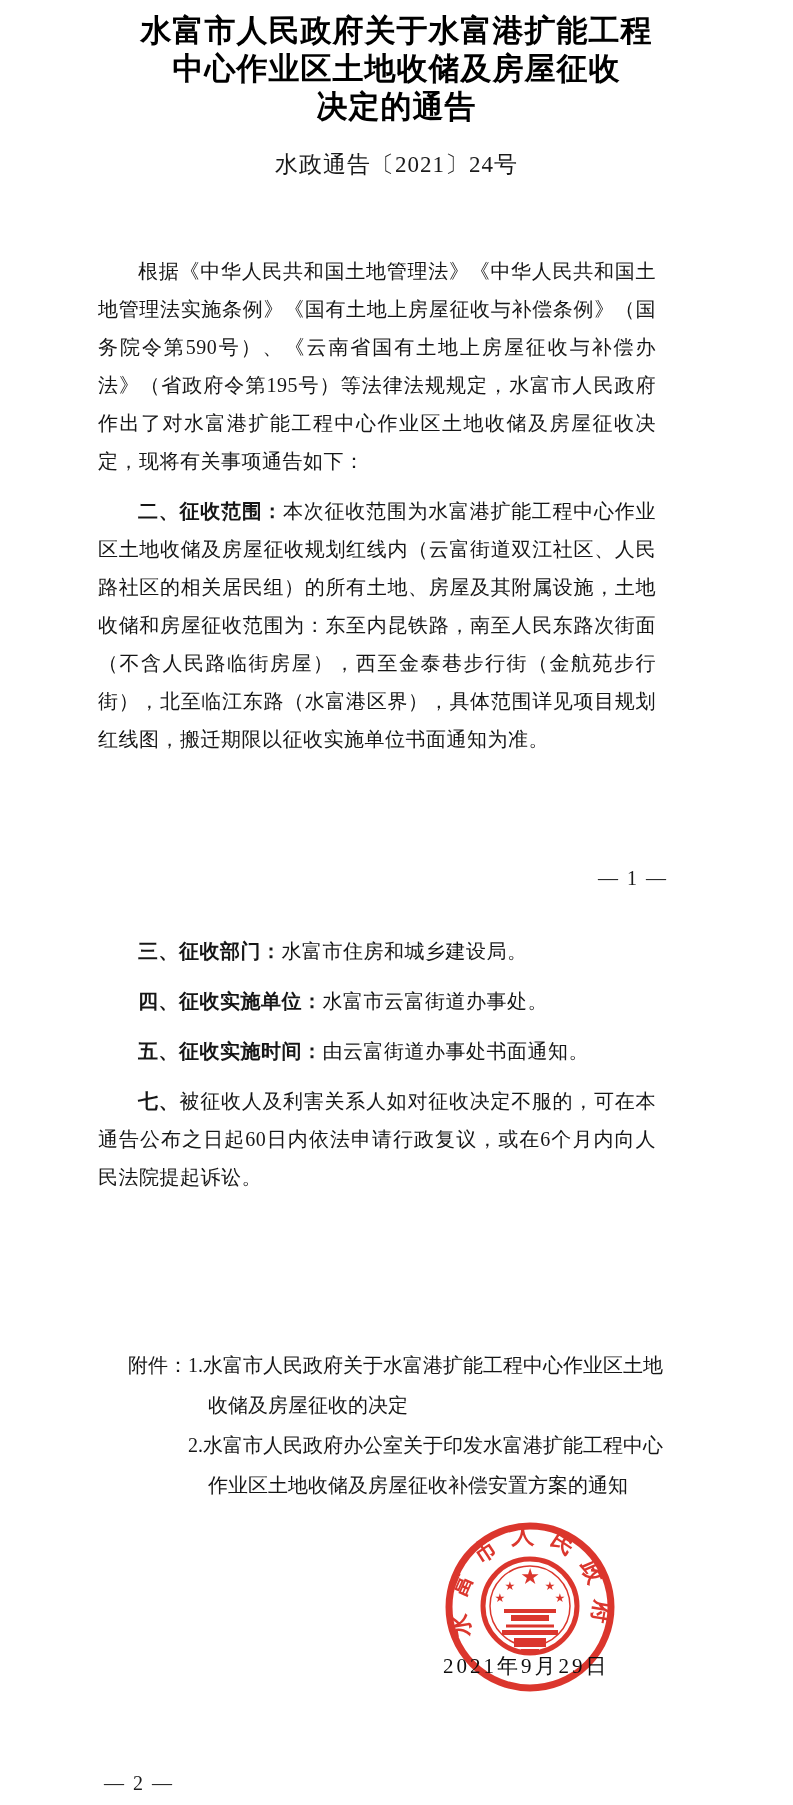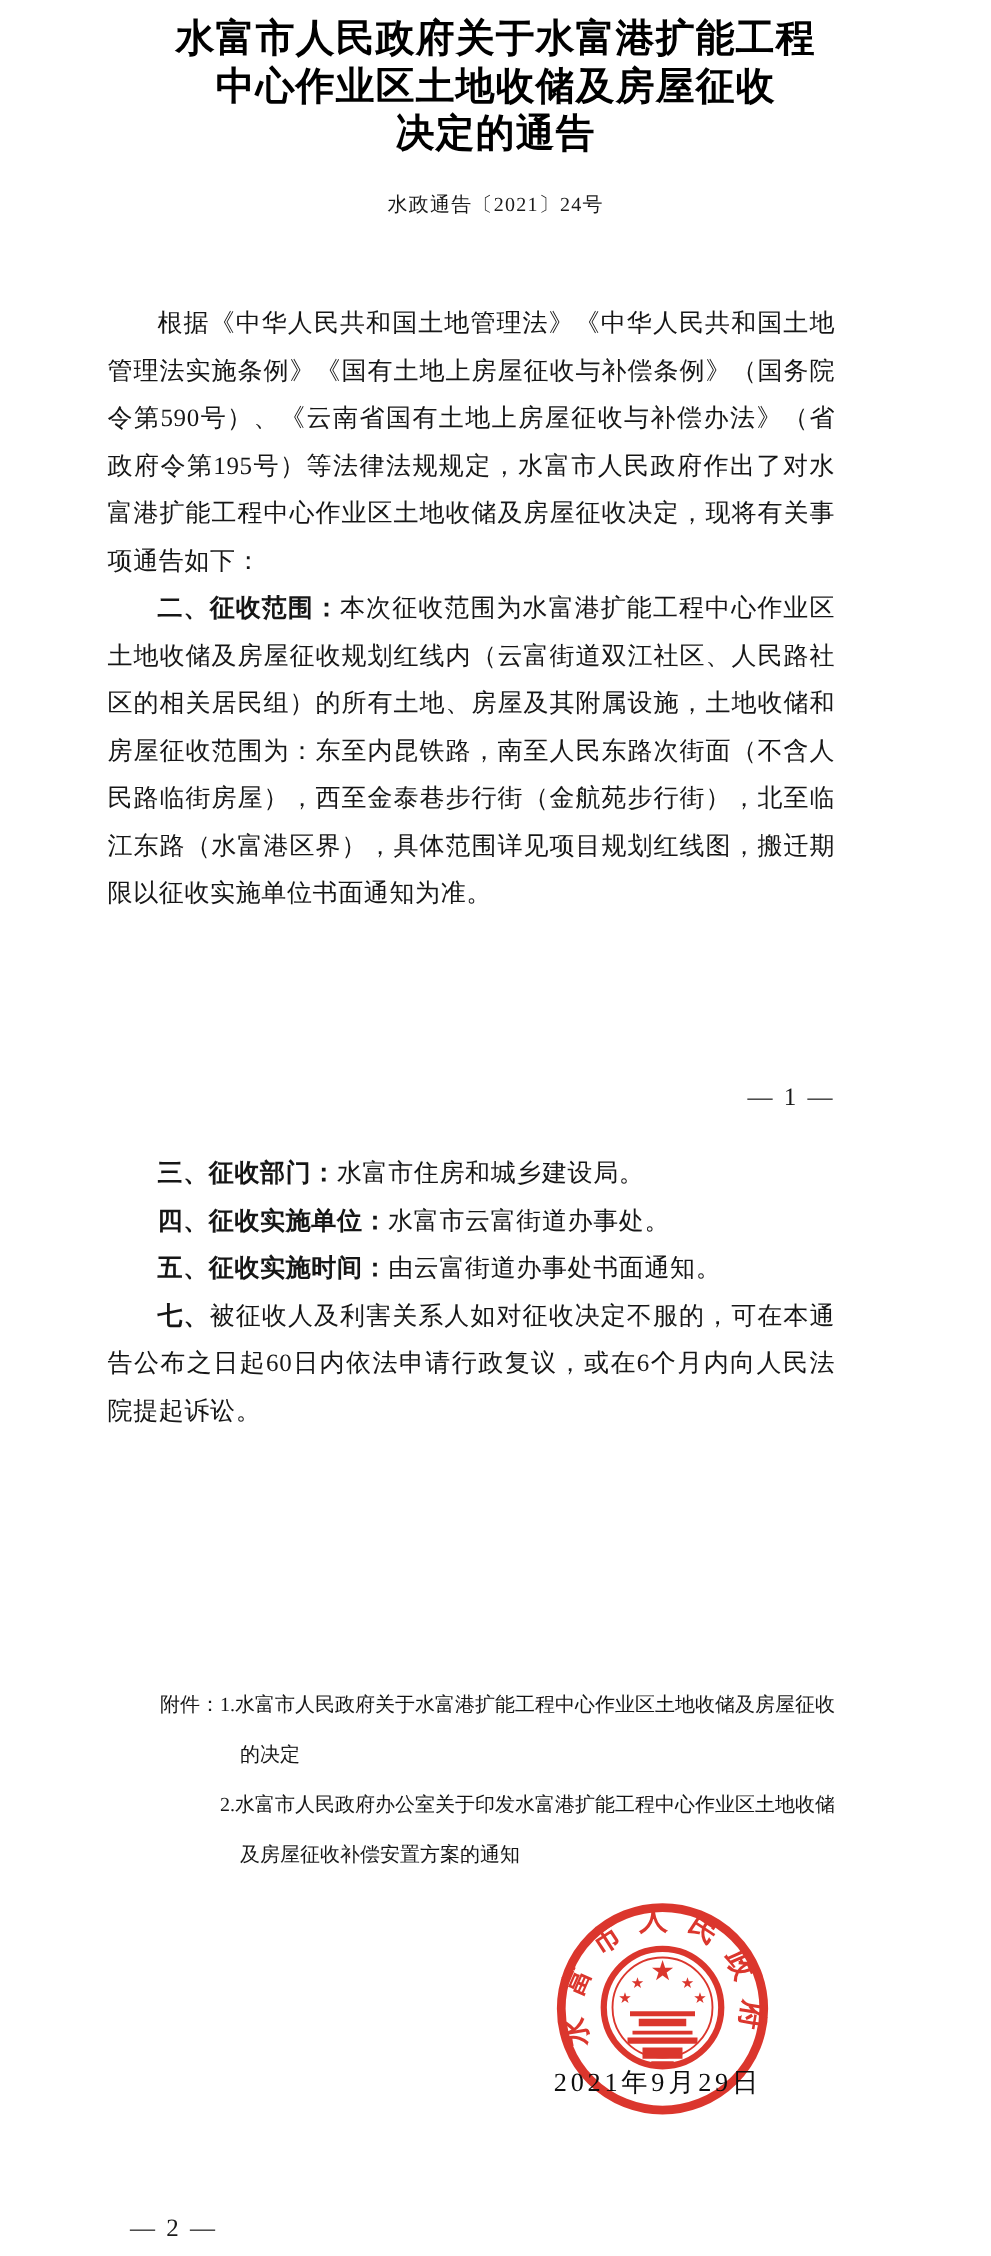--- a/index.html
+++ b/index.html
@@ -7,44 +7,44 @@
     width:793px;height:1805px;background:#ffffff;
     font-family:"Liberation Serif","DejaVu Serif",serif;
     color:#111;position:relative;overflow:hidden;
   }
   .sheet{position:relative;width:793px;height:1805px;background:#fff;}
 
   
   .hdr{position:absolute;top:12px;left:0;width:793px;text-align:center;}
   .title{margin:0;font-size:31px;line-height:38px;font-weight:bold;color:#000;letter-spacing:1px;}
   .title .tline{display:block;}
-  .docnum{margin-top:26px;font-size:16px;line-height:26px;color:#1a1a1a;letter-spacing:1px;}
+  .docnum{margin-top:26px;font-size:23px;line-height:26px;color:#1a1a1a;letter-spacing:1px;}
 
   
   .content1{position:absolute;top:240px;left:86px;width:582px;}
   .content2{position:absolute;top:920px;left:86px;width:582px;}
   .para{
-    margin:0;font-size:20px;line-height:38px;color:#161616;
+    margin:12px;font-size:20px;line-height:38px;color:#161616;
     text-align:justify;text-justify:inter-character;
     text-indent:2em;letter-spacing:0.5px;
   }
   .lead{font-weight:bold;font-family:"Liberation Sans","DejaVu Sans",sans-serif;}
 
   .pagenum1{
     position:absolute;top:864px;left:86px;width:582px;
     text-align:right;font-size:20px;line-height:28px;color:#1a1a1a;letter-spacing:2px;
   }
   .pagenum2{
     position:absolute;top:1770px;left:104px;
     font-size:20px;line-height:26px;color:#1a1a1a;letter-spacing:2px;
   }
 
   
   .attachment{position:absolute;top:1345px;left:128px;width:545px;
-    font-size:16px;line-height:40px;color:#161616;display:flex;align-items:flex-start;font-family:Liberation Serif, serif;}
+    font-size:20px;line-height:40px;color:#161616;display:flex;align-items:flex-start;font-family:Liberation Serif, serif;}
   .att-label{flex:none;white-space:nowrap;}
   .att-items{flex:1 1 auto;}
   .att-item{padding-left:1em;text-indent:-1em;}
 
   
   .seal{position:absolute;top:1518px;left:441px;width:178px;height:178px;z-index:1;opacity:0.92;}
   .date{
     position:absolute;top:1652px;left:443px;z-index:2;
     font-size:21px;line-height:28px;color:#0d0d0d;letter-spacing:3px;white-space:nowrap;text-align:right;
   }

